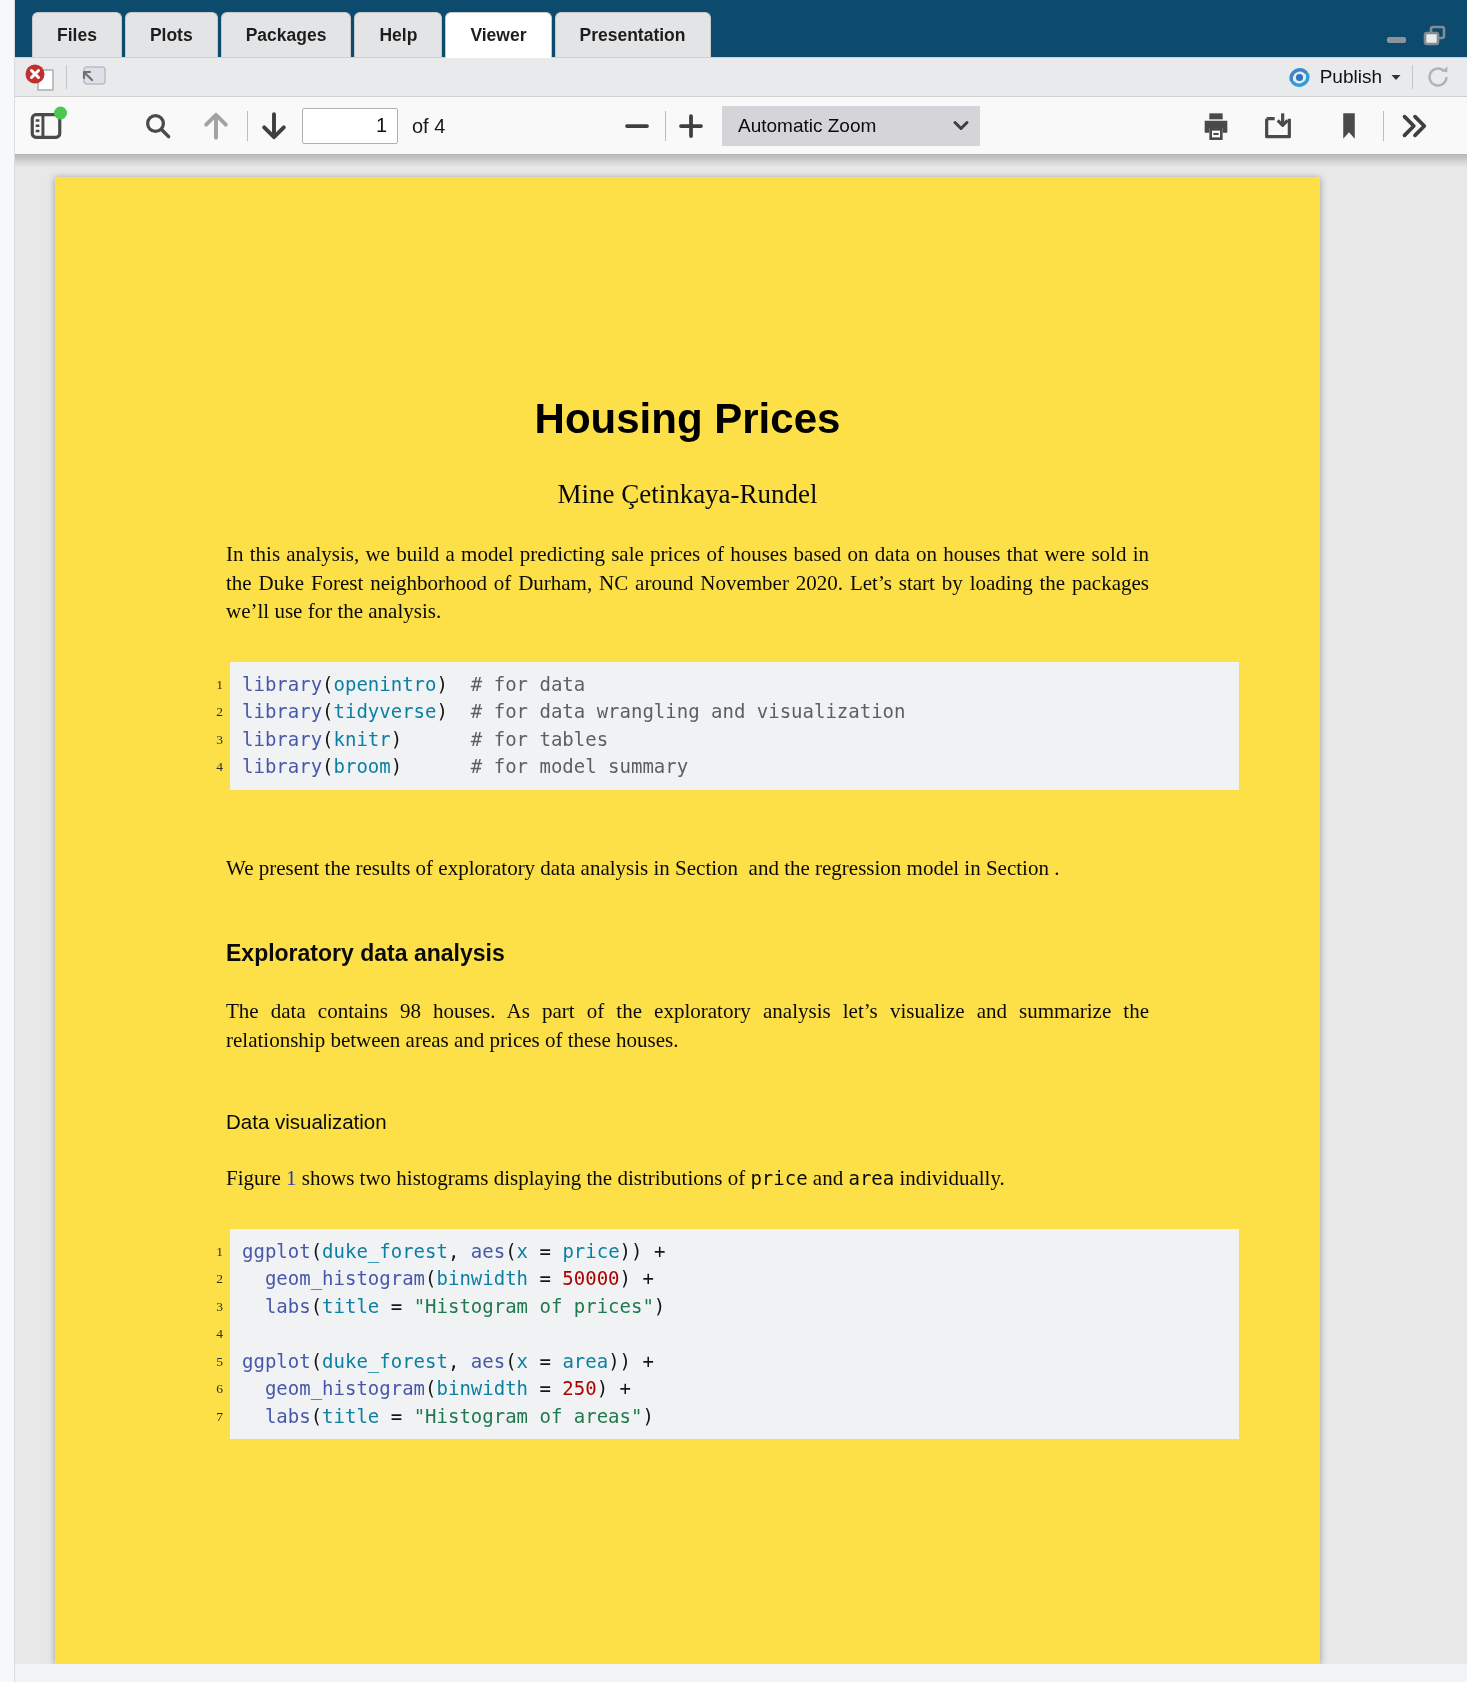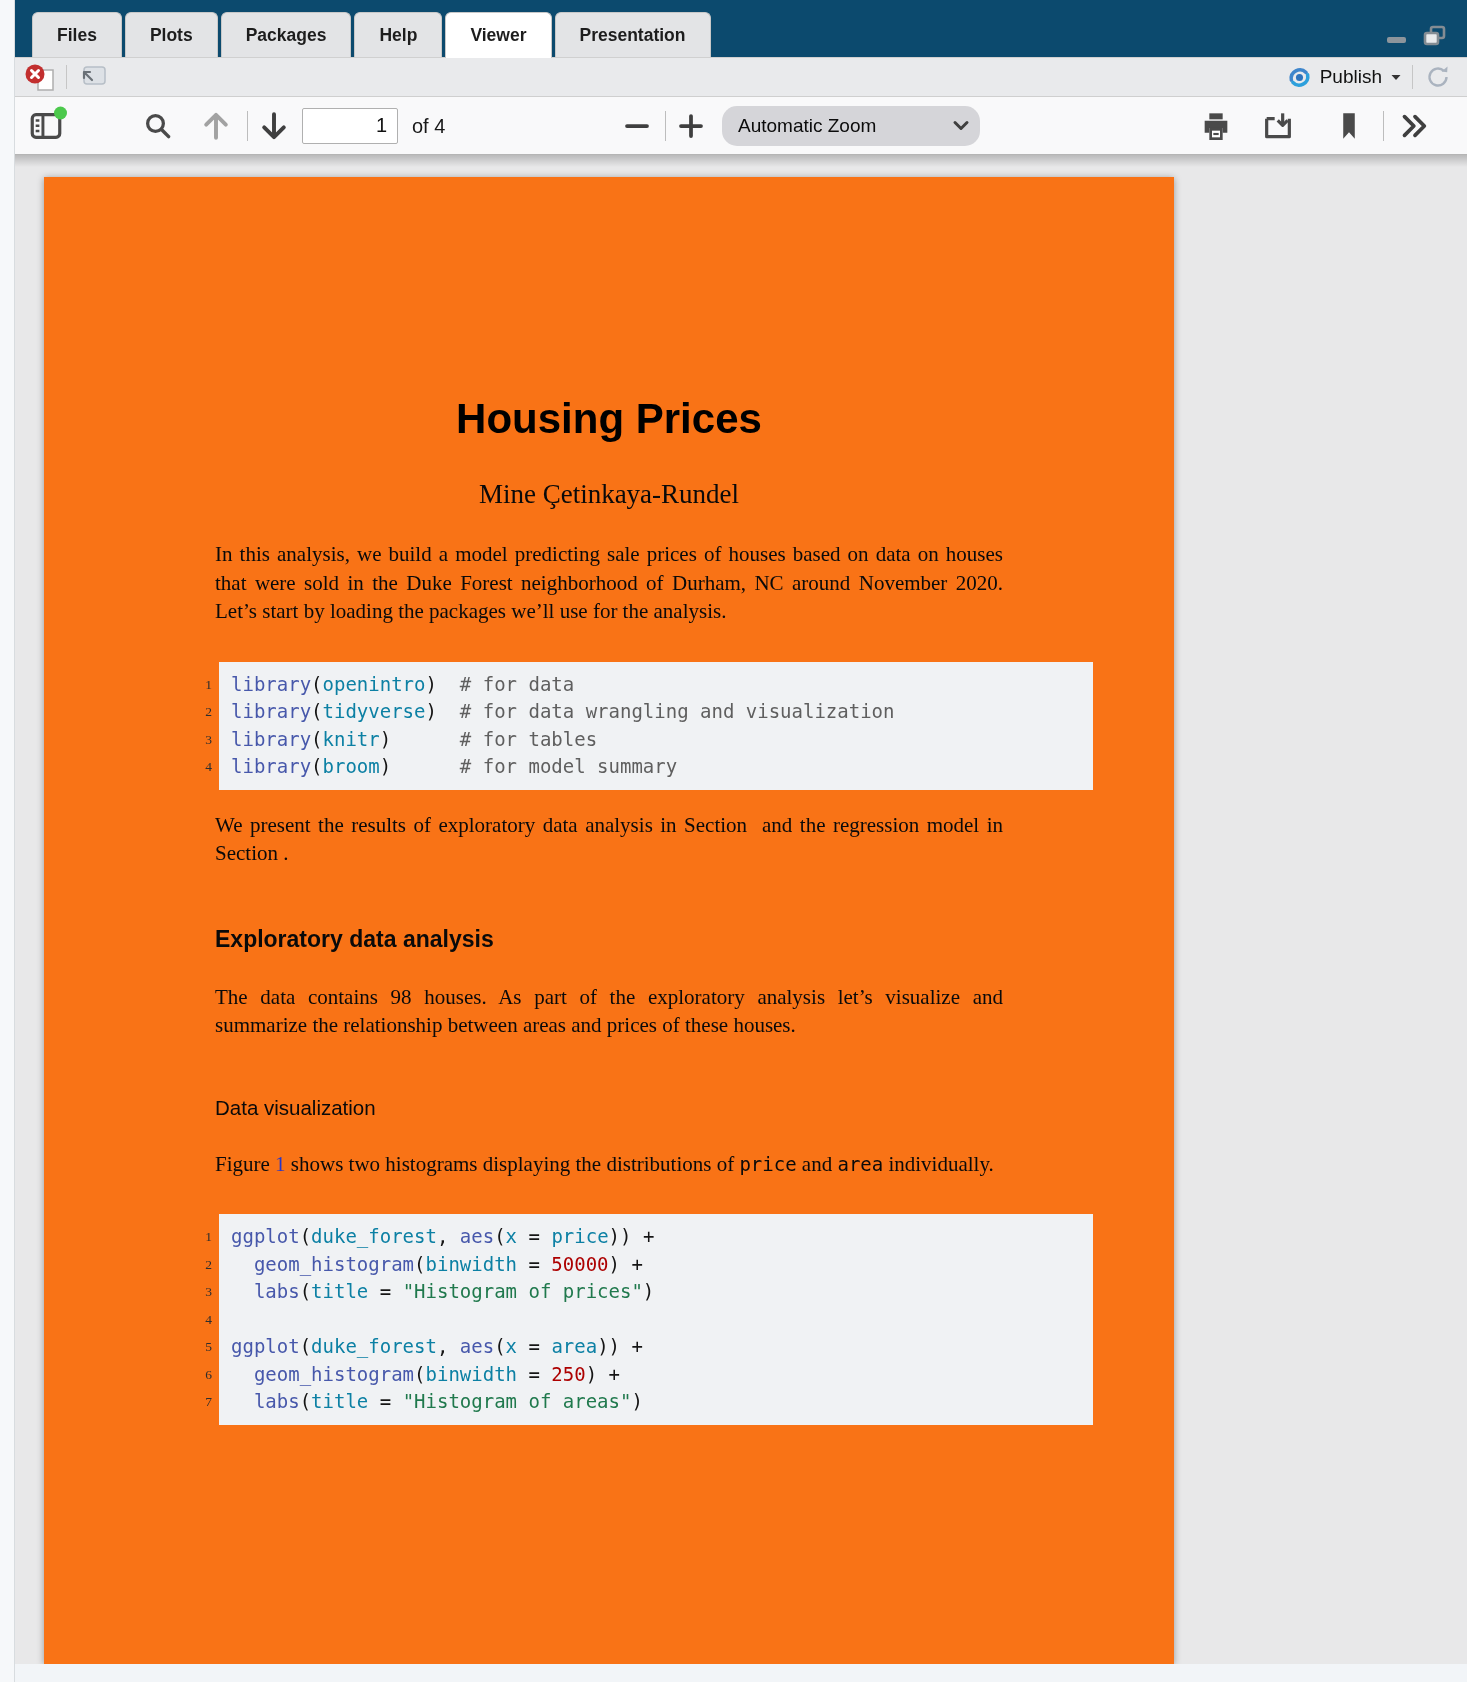--- a/index.html
+++ b/index.html
@@ -19,29 +19,29 @@
   .vsep{width:1px;height:24px;background:#c6c6c6;margin:0 10px;}
   .iconbtn{display:flex;align-items:center;justify-content:center;cursor:pointer;}
   .publish{display:flex;align-items:center;gap:8px;font-size:19px;color:#111;cursor:pointer;}
 
   
   .pdfbar{height:58px;background:#f9f9fa;border-bottom:1px solid #b5b5b5;position:relative;box-sizing:border-box;z-index:30;}
   .pb{position:absolute;top:50%;transform:translateY(-50%);display:flex;align-items:center;}
   .pbsep{position:absolute;top:14px;width:1px;height:30px;background:#bdbdbd;}
   .pagein{width:96px;height:36px;border:1px solid #b0b0b0;border-radius:2px;background:#fff;font-size:20px;text-align:right;padding:0 10px;box-sizing:border-box;font-family:"Liberation Sans",sans-serif;color:#111;}
   .of4{font-size:20px;color:#181818;}
-  .zoomsel{width:258px;height:40px;background:#d5d5d9;border-radius:15px;display:flex;align-items:center;padding:0 10px 0 16px;box-sizing:border-box;font-size:19px;color:#0c0c0c;cursor:pointer;}
+  .zoomsel{width:258px;height:40px;background:#d5d5d9;border-radius:0;display:flex;align-items:center;padding:0 10px 0 16px;box-sizing:border-box;font-size:19px;color:#0c0c0c;cursor:pointer;}
   .zoomsel .zlabel{flex:1;}
   .sbwrap{position:relative;}
   .greendot{position:absolute;right:-5px;top:-6px;width:13px;height:13px;border-radius:50%;background:#4cc94c;}
 
   
   .viewer{height:1509px;background:#e8e8e9;position:relative;overflow:hidden;}
   .viewer::before{content:"";position:absolute;top:0;left:0;right:0;height:12px;background:linear-gradient(rgba(0,0,0,0.20),rgba(0,0,0,0));z-index:5;pointer-events:none;}
-  .page{position:absolute;left:44px;top:22px;width:1130px;height:1487px;background:#f97316;box-shadow:0 1px 7px rgba(0,0,0,0.35);}
+  .page{position:absolute;left:55px;top:22px;width:1265px;height:1487px;background:#fde047;box-shadow:0 1px 7px rgba(0,0,0,0.35);}
   .bottom-strip{height:18px;background:#f2f5f8;}
 
   
   .doc-content{padding:218px 171px 0 171px;color:#0a0a0a;}
   .doc-title{font-size:42px;font-weight:bold;text-align:center;margin:0;font-family:"Liberation Sans",sans-serif;color:#000;}
   .doc-author{font-family:"Liberation Serif",serif;font-size:27px;text-align:center;margin-top:36px;}
   .h2{font-family:"Liberation Sans",sans-serif;font-size:23px;font-weight:bold;margin:0;}
   .h-intro{margin-top:104px;}
   .h-eda{margin-top:58px;}
   .h-dv{font-family:"Liberation Sans",sans-serif;font-size:20.5px;font-weight:normal;margin:56px 0 0 0;}
@@ -254,21 +254,21 @@
 
         <p class="body just">In this analysis, we build a model predicting sale prices of houses based on data on houses that were sold in the Duke Forest neighborhood of Durham, NC around November 2020. Let’s start by loading the packages we’ll use for the analysis.</p>
 
         <div class="codeblock">
             <div class="cl"><span class="ln">1</span><span><span class="tk-fn">library</span><span class="tk-pl">(</span><span class="tk-id">openintro</span><span class="tk-pl">)  </span><span class="tk-co"># for data</span></span></div>
             <div class="cl"><span class="ln">2</span><span><span class="tk-fn">library</span><span class="tk-pl">(</span><span class="tk-id">tidyverse</span><span class="tk-pl">)  </span><span class="tk-co"># for data wrangling and visualization</span></span></div>
             <div class="cl"><span class="ln">3</span><span><span class="tk-fn">library</span><span class="tk-pl">(</span><span class="tk-id">knitr</span><span class="tk-pl">)      </span><span class="tk-co"># for tables</span></span></div>
             <div class="cl"><span class="ln">4</span><span><span class="tk-fn">library</span><span class="tk-pl">(</span><span class="tk-id">broom</span><span class="tk-pl">)      </span><span class="tk-co"># for model summary</span></span></div>
           </div>
 
-        <p class="body just pre" style="margin-top:21px;">We present the results of exploratory data analysis in Section  and the regression model in Section .</p>
+        <p class="body just pre" style="margin-top:64px;">We present the results of exploratory data analysis in Section  and the regression model in Section .</p>
 
         <h2 class="h2 h-eda">Exploratory data analysis</h2>
         <p class="body just">The data contains 98 houses. As part of the exploratory analysis let’s visualize and summarize the relationship between areas and prices of these houses.</p>
 
         <h3 class="h-dv">Data visualization</h3>
         <p class="body"><span class="run-plain">Figure </span><span class="run-link">1</span><span class="run-plain"> shows two histograms displaying the distributions of </span><span class="run-code">price</span><span class="run-plain"> and </span><span class="run-code">area</span><span class="run-plain"> individually.</span></p>
 
         <div class="codeblock">
             <div class="cl"><span class="ln">1</span><span><span class="tk-fn">ggplot</span><span class="tk-pl">(</span><span class="tk-id">duke_forest</span><span class="tk-pl">, </span><span class="tk-fn">aes</span><span class="tk-pl">(</span><span class="tk-id">x</span><span class="tk-pl"> = </span><span class="tk-id">price</span><span class="tk-pl">)) +</span></span></div>
             <div class="cl"><span class="ln">2</span><span><span class="tk-pl">  </span><span class="tk-fn">geom_histogram</span><span class="tk-pl">(</span><span class="tk-id">binwidth</span><span class="tk-pl"> = </span><span class="tk-num">50000</span><span class="tk-pl">) +</span></span></div>

